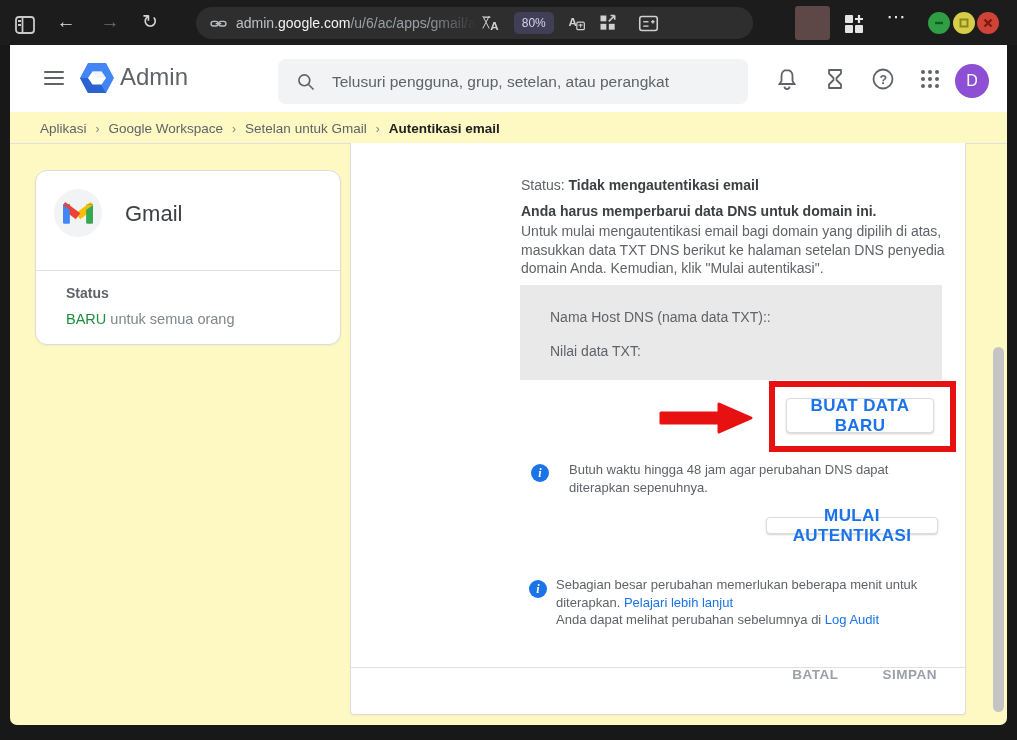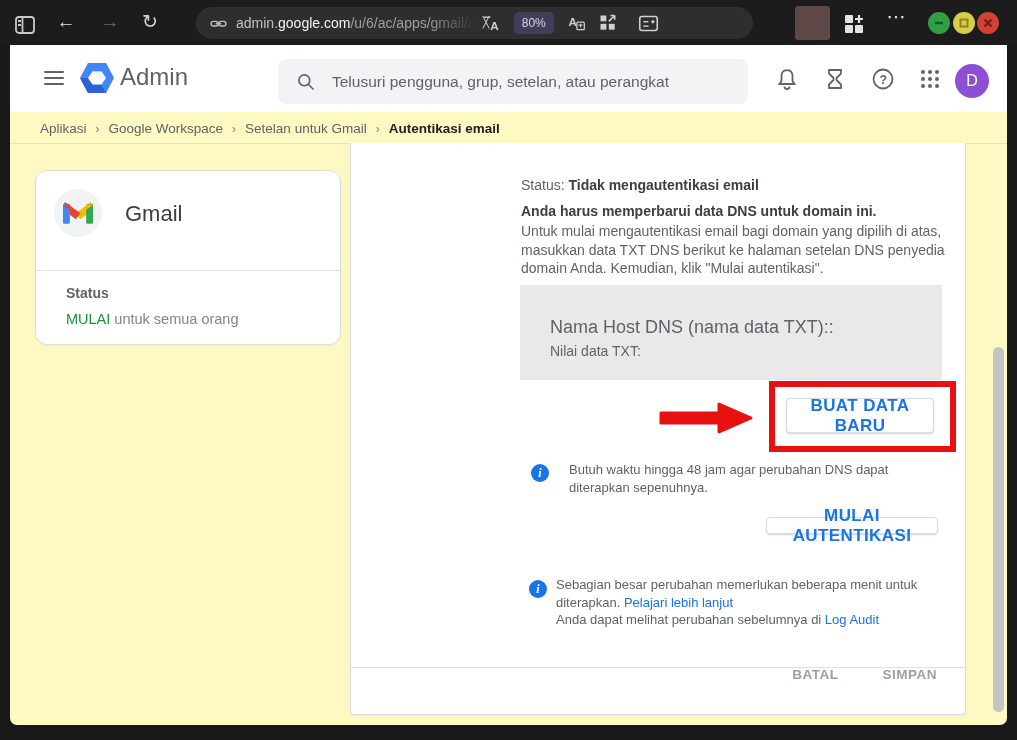--- a/index.html
+++ b/index.html
@@ -48,21 +48,21 @@
   .gmail-status-line { position:absolute; left:30px; top:140px; font-size:14.5px; color:#80868b; }
   .status-aktif { color:#1e8e3e; }
 
   
   .main-card { position:absolute; left:340px; top:98px; width:616px; height:572px; background:#fff; border:1px solid #dadce0; border-top:none; border-radius:0 0 4px 4px; box-shadow:0 1px 2px rgba(0,0,0,.05); }
   .status-line { position:absolute; left:170px; top:34px; font-size:14px; color:#5f6368; }
   .status-line b { color:#3c4043; }
   .warn-bold { position:absolute; left:170px; top:60px; width:440px; font-size:14px; font-weight:bold; color:#3c4043; }
   .instructions { position:absolute; left:170px; top:79px; width:440px; font-size:14px; color:#5f6368; line-height:18.5px; }
   .dns-box { position:absolute; left:169px; top:142px; width:422px; height:95px; background:#e9e9e9; }
-  .dns-line1 { position:absolute; left:30px; top:32px; font-size:18px; color:#5f6368; }
+  .dns-line1 { position:absolute; left:30px; top:24px; font-size:14px; color:#5f6368; }
   .dns-line2 { position:absolute; left:30px; top:58px; font-size:14px; color:#5f6368; }
 
   .red-box { position:absolute; left:418px; top:238px; width:187px; height:71px; border:6px solid #e81111; }
   .btn { background:#fff; border:1px solid #dadce0; border-radius:4px; box-shadow:0 1px 2px rgba(0,0,0,.18);
          color:#1a73e8; font-weight:bold; font-size:17px; letter-spacing:.4px; font-family:"Liberation Sans",sans-serif;
          display:flex; align-items:center; justify-content:center; cursor:pointer; }
   .btn-create { position:absolute; left:435px; top:255px; width:148px; height:35px; }
   .btn-auth { position:absolute; left:415px; top:374px; width:172px; height:17px; }
   .red-arrow { position:absolute; left:308px; top:258px; }
 
@@ -224,21 +224,21 @@
         <path d="M0 6 L24 24" stroke="#ea4335" stroke-width="12"></path>
         <rect x="0" y="5" width="11" height="31" rx="2" fill="#4285f4"></rect>
         <rect x="37" y="5" width="11" height="31" rx="2" fill="#34a853"></rect>
         <path d="M0 6 L11 14 L11 5 Z" fill="#ea4335"></path>
         <path d="M48 6 L37 14 L37 5 Z" fill="#fbbc04"></path>
       </svg>
     </div>
     <div class="gmail-title">Gmail</div>
     <div class="gmail-divider"></div>
     <div class="gmail-status-label">Status</div>
-    <div class="gmail-status-line"><span class="status-aktif">MULAI</span><span> untuk semua orang</span></div>
+    <div class="gmail-status-line"><span class="status-aktif">BARU</span><span> untuk semua orang</span></div>
   </div>
 
   <div class="main-card">
     <div class="status-line"><span>Status: </span><b>Tidak mengautentikasi email</b></div>
     <div class="warn-bold">Anda harus memperbarui data DNS untuk domain ini.</div>
     <div class="instructions">Untuk mulai mengautentikasi email bagi domain yang dipilih di atas, masukkan data TXT DNS berikut ke halaman setelan DNS penyedia domain Anda. Kemudian, klik "Mulai autentikasi".</div>
 
     <div class="dns-box">
       <div class="dns-line1">Nama Host DNS (nama data TXT)::</div>
       <div class="dns-line2">Nilai data TXT:</div>

